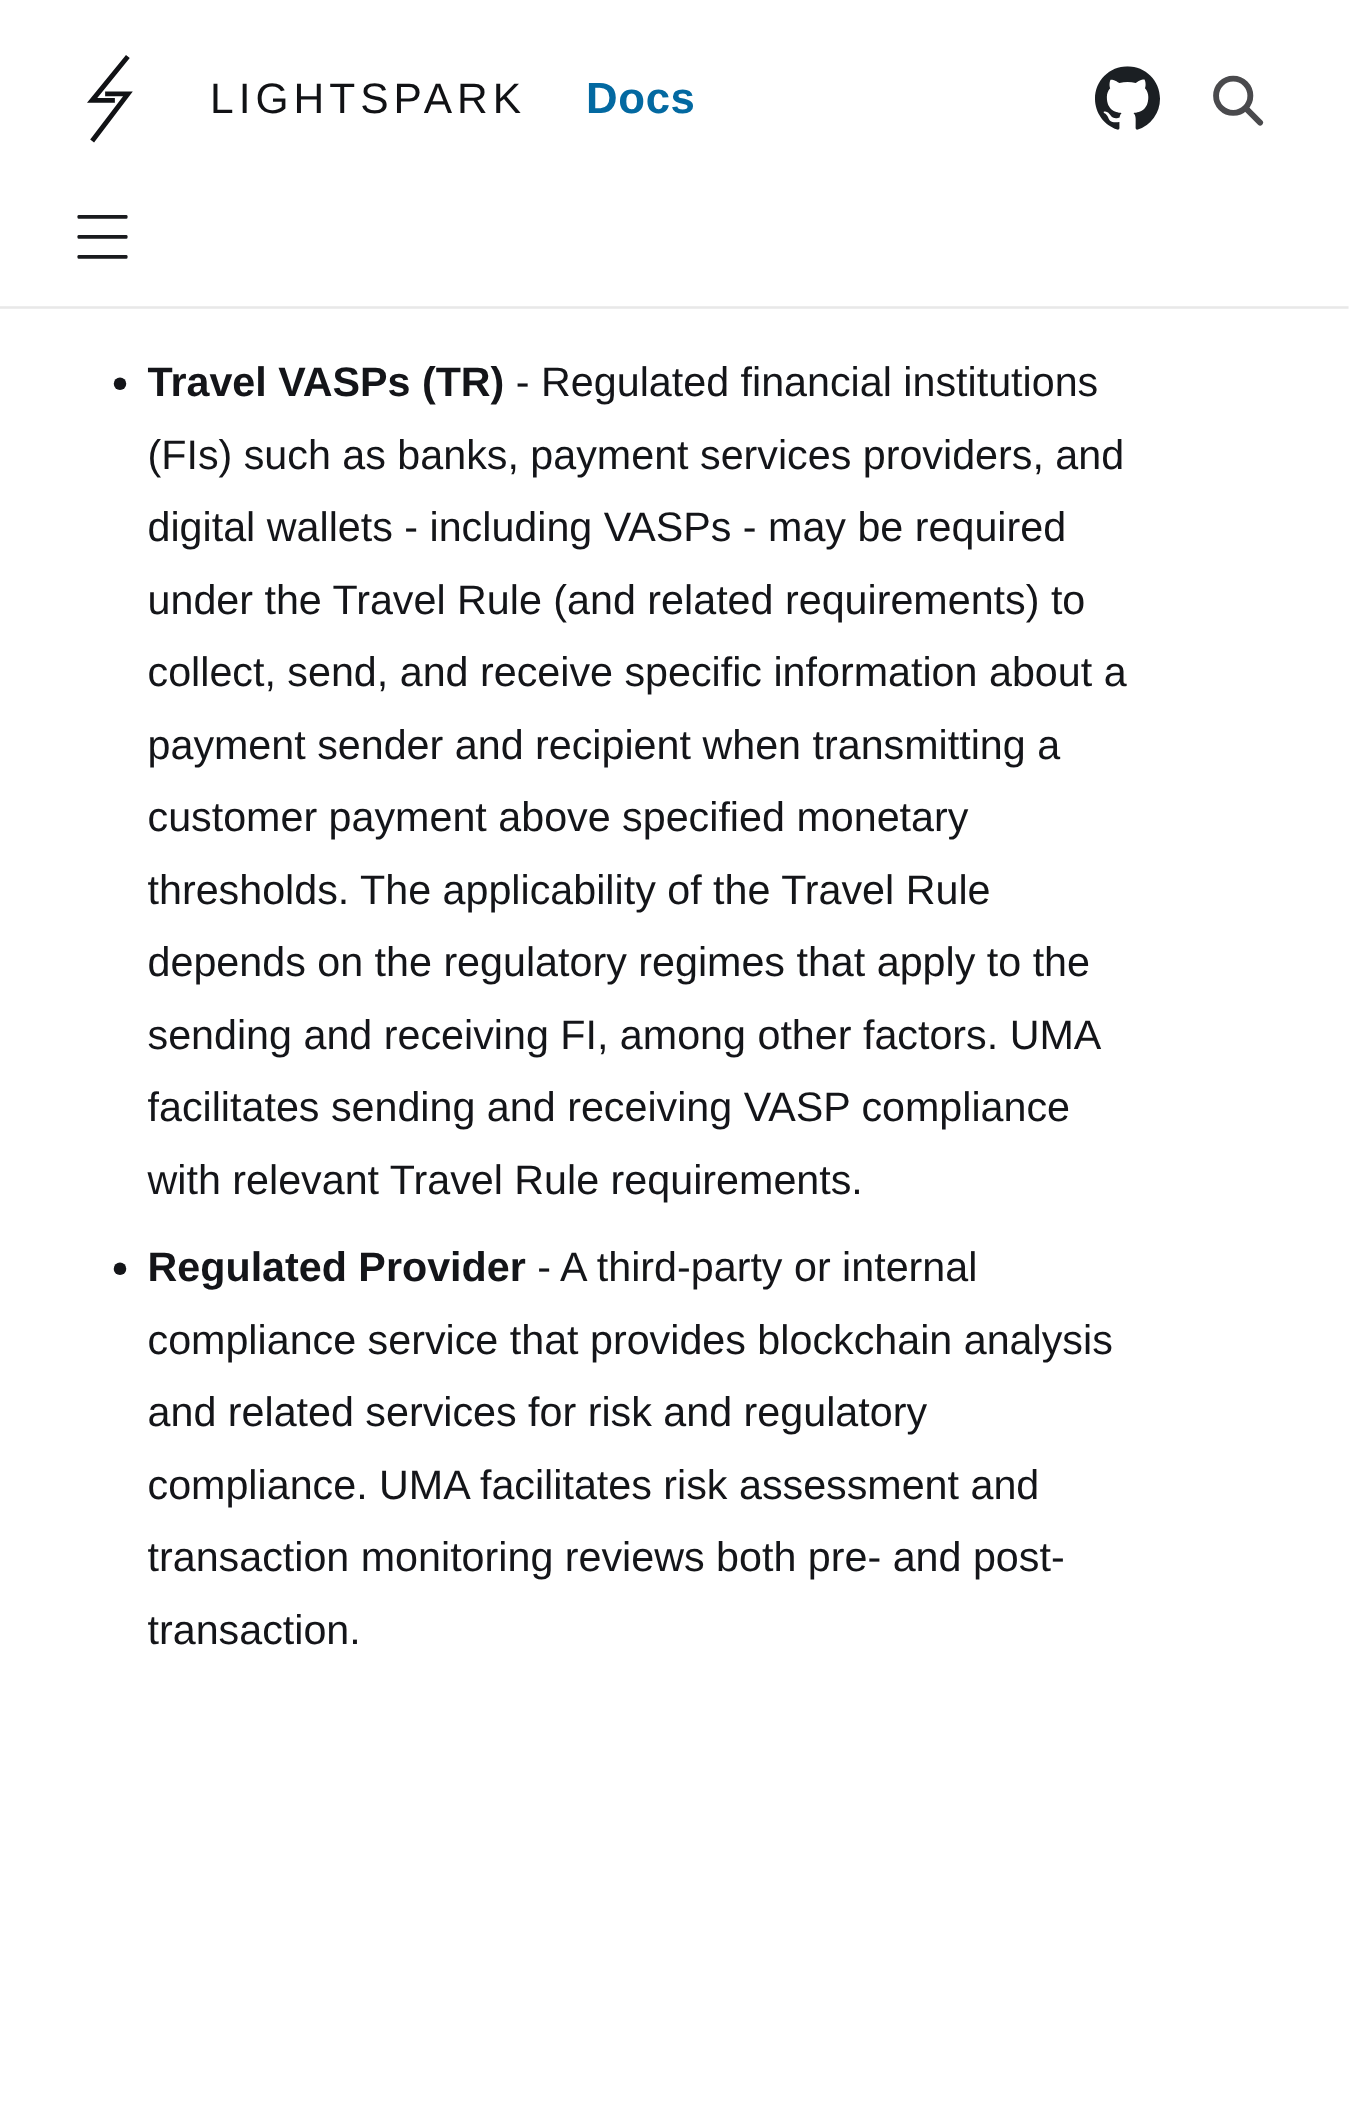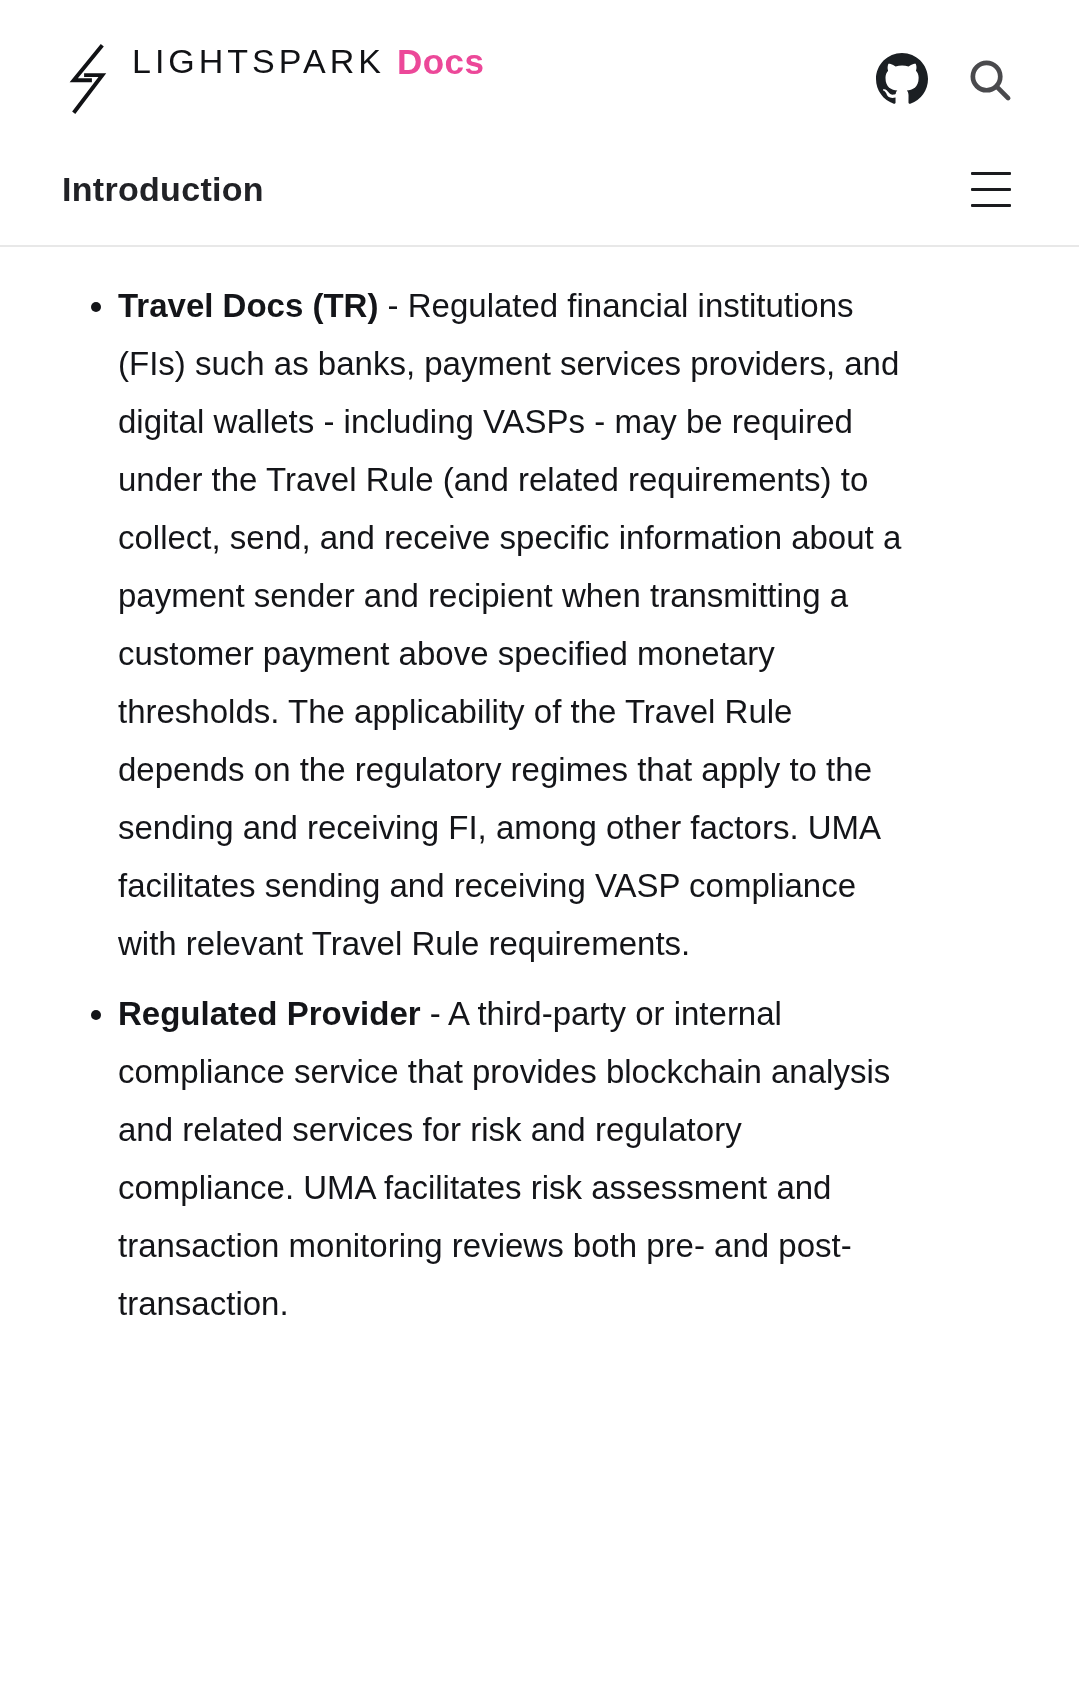--- a/index.html
+++ b/index.html
@@ -13,44 +13,45 @@
     color: #141519;
     -webkit-font-smoothing: antialiased;
   }
   .header {
     display: flex;
     align-items: center;
     padding: 42px 66px 0 62px;
   }
   .brand {
     display: flex;
-    align-items: flex-start;
+    align-items: center;
     text-decoration: none;
     color: #111215;
     cursor: pointer;
+    gap: 36px;
   }
   .bolt-icon svg {
     width: 52px;
     height: 74px;
     display: block;
   }
   .brand-name {
     font-size: 34px;
     font-weight: 500;
     letter-spacing: 4px;
     margin-left: 18px;
     color: #111215;
     font-family: "Liberation Sans", sans-serif;
   }
   .brand-docs {
     font-size: 35px;
     font-weight: 700;
     margin-left: 12px;
     letter-spacing: 0.5px;
-    color: #ec4899;
+    color: #0369a1;
   }
   .header-icons {
     margin-left: auto;
     display: flex;
     align-items: center;
     gap: 38px;
   }
   .github-btn svg {
     width: 52px;
     height: 52px;
@@ -134,32 +135,31 @@
     <span class="search-btn">
       <svg viewBox="0 0 24 24" fill="none" stroke="#4a4a4d" stroke-width="2.4">
         <circle cx="10.5" cy="10.5" r="7"></circle>
         <line x1="15.8" y1="15.8" x2="21.5" y2="21.5" stroke-linecap="round"></line>
       </svg>
     </span>
   </div>
 </div>
 
 <div class="subheader">
-  <div class="page-title">Introduction</div>
   <div class="hamburger">
     <div class="bar"></div>
     <div class="bar"></div>
     <div class="bar"></div>
   </div>
 </div>
 
 <div class="main">
   <ul class="term-list">
     <li>
-      <strong class="term">Travel Docs (TR)</strong>
+      <strong class="term">Travel VASPs (TR)</strong>
       <span>- Regulated financial institutions (FIs) such as banks, payment services providers, and digital wallets - including VASPs - may be required under the Travel Rule (and related requirements) to collect, send, and receive specific information about a payment sender and recipient when transmitting a customer payment above specified monetary thresholds. The applicability of the Travel Rule depends on the regulatory regimes that apply to the sending and receiving FI, among other factors. UMA facilitates sending and receiving VASP compliance with relevant Travel Rule requirements.</span>
     </li>
     <li>
       <strong class="term">Regulated Provider</strong>
       <span>- A third-party or internal compliance service that provides blockchain analysis and related services for risk and regulatory compliance. UMA facilitates risk assessment and transaction monitoring reviews both pre- and post-transaction.</span>
     </li>
   </ul>
 </div>
 
 </body></html>

